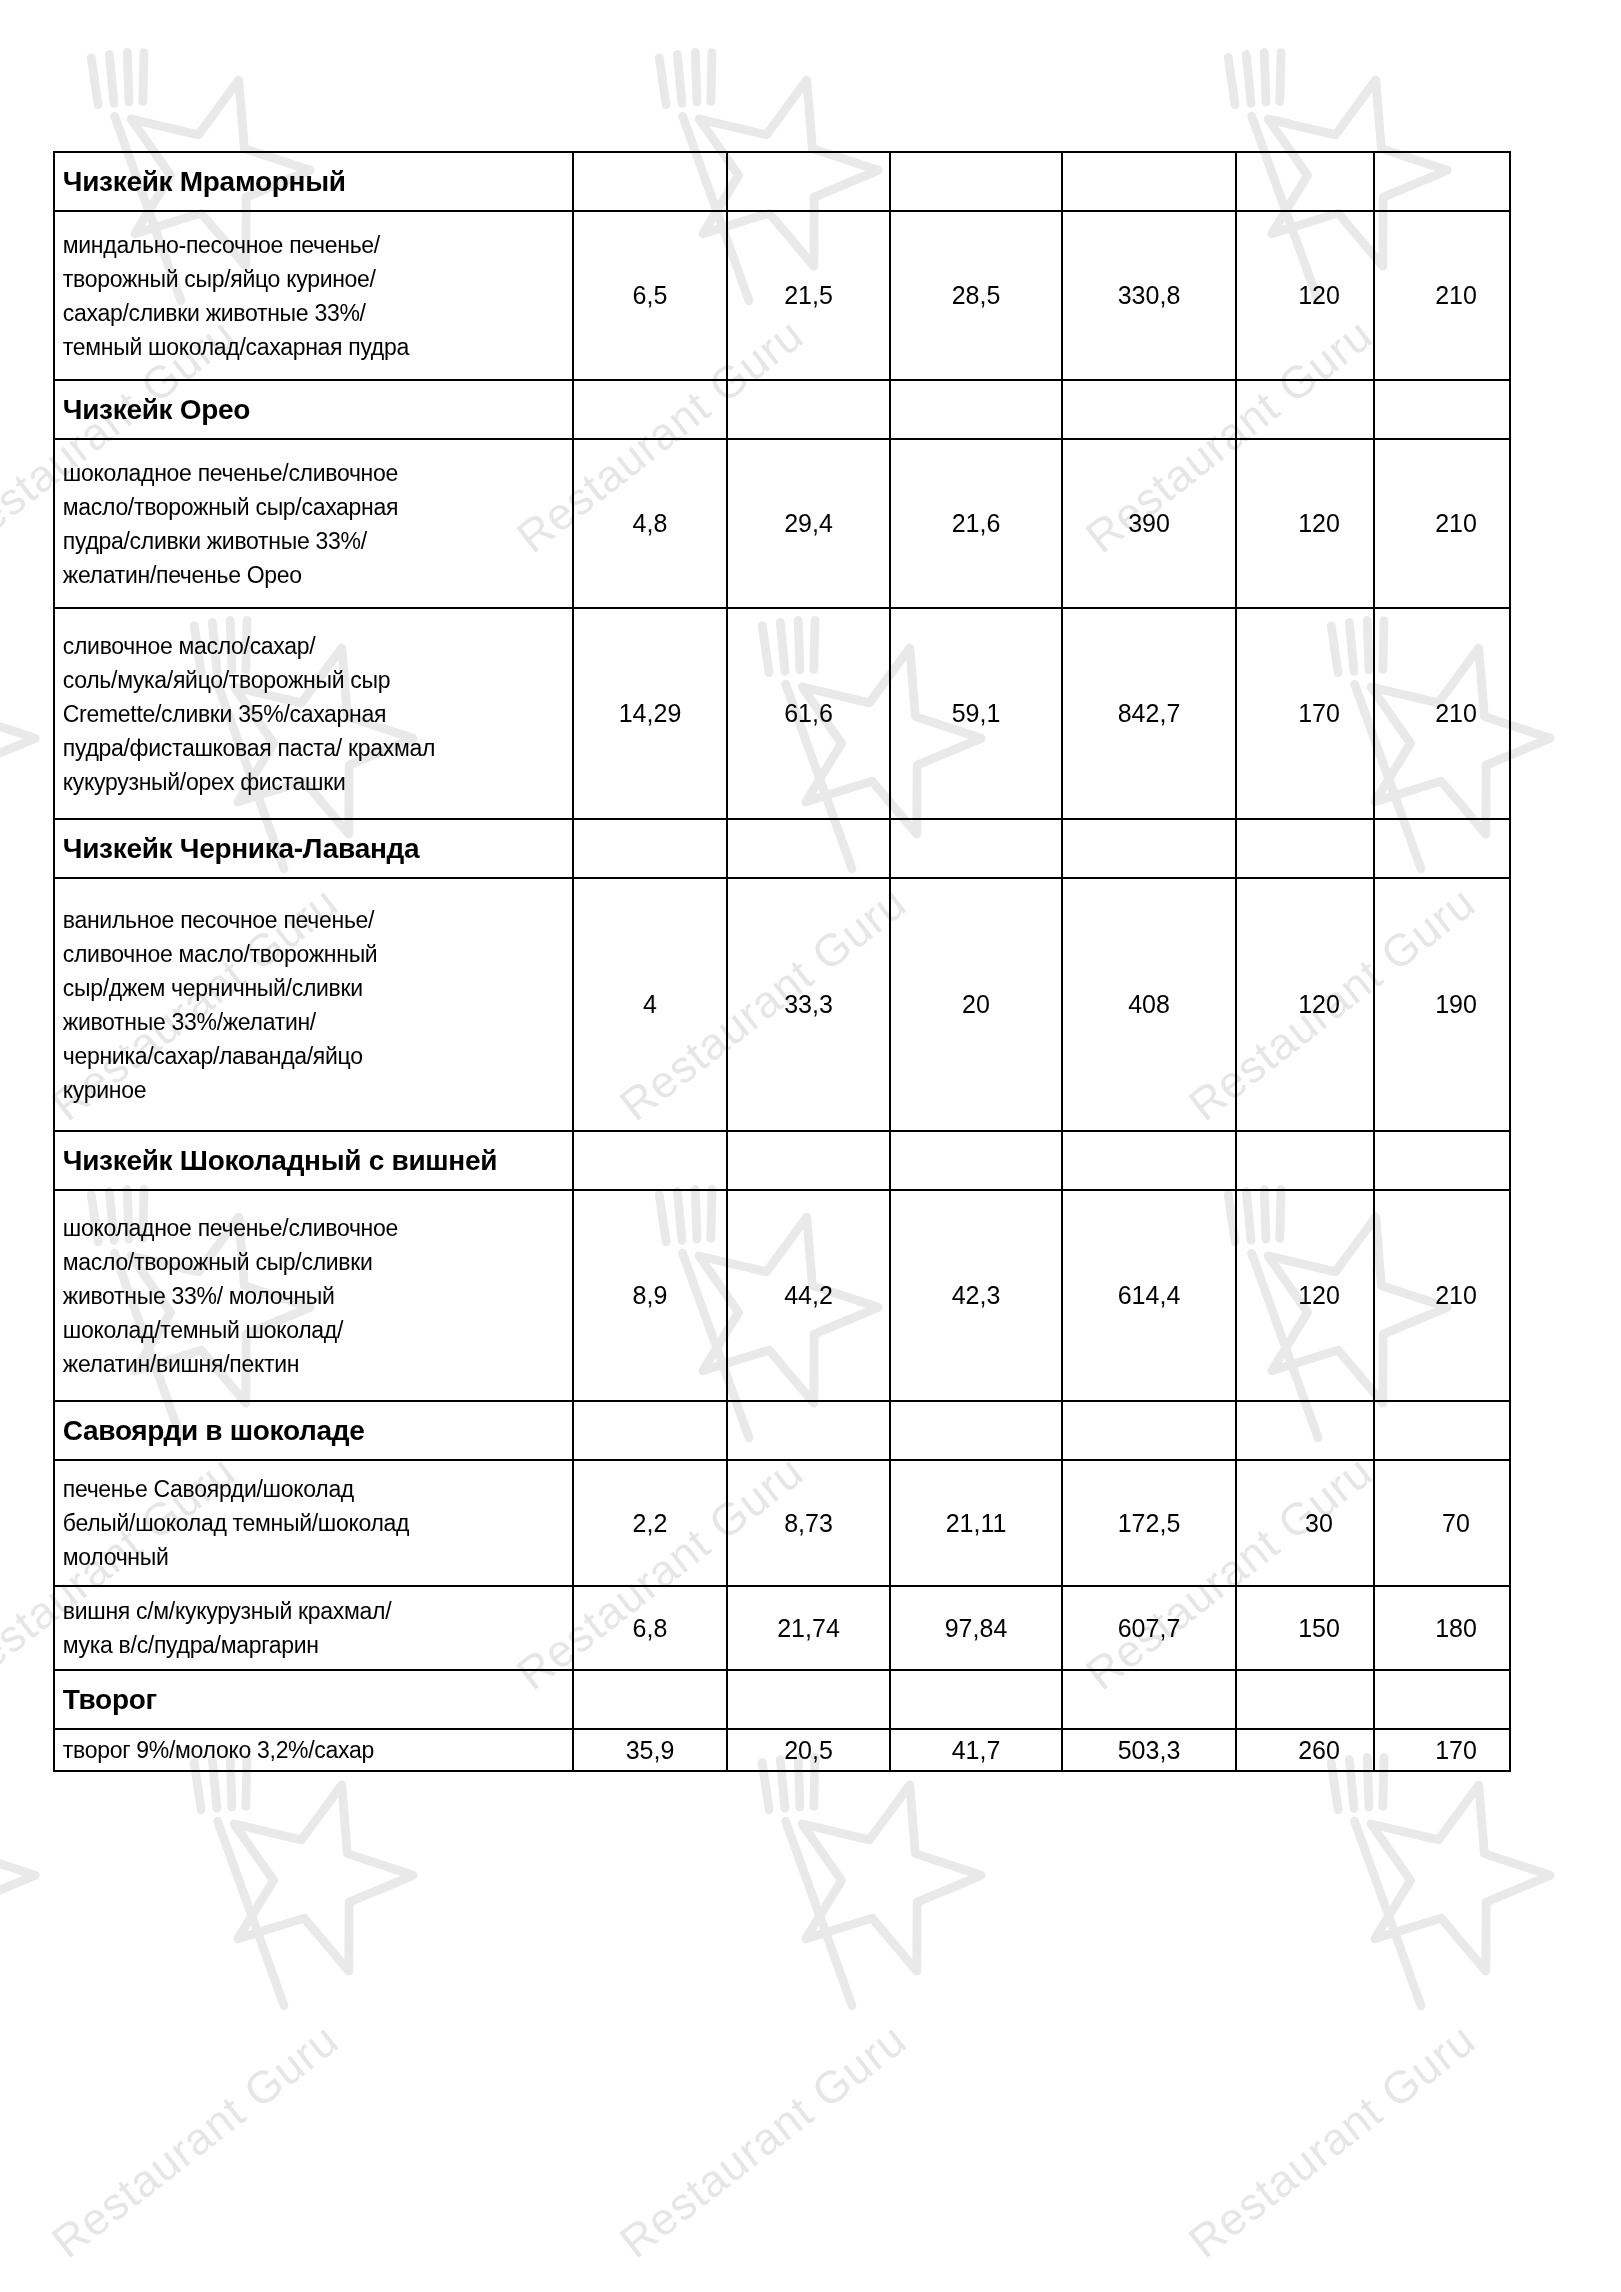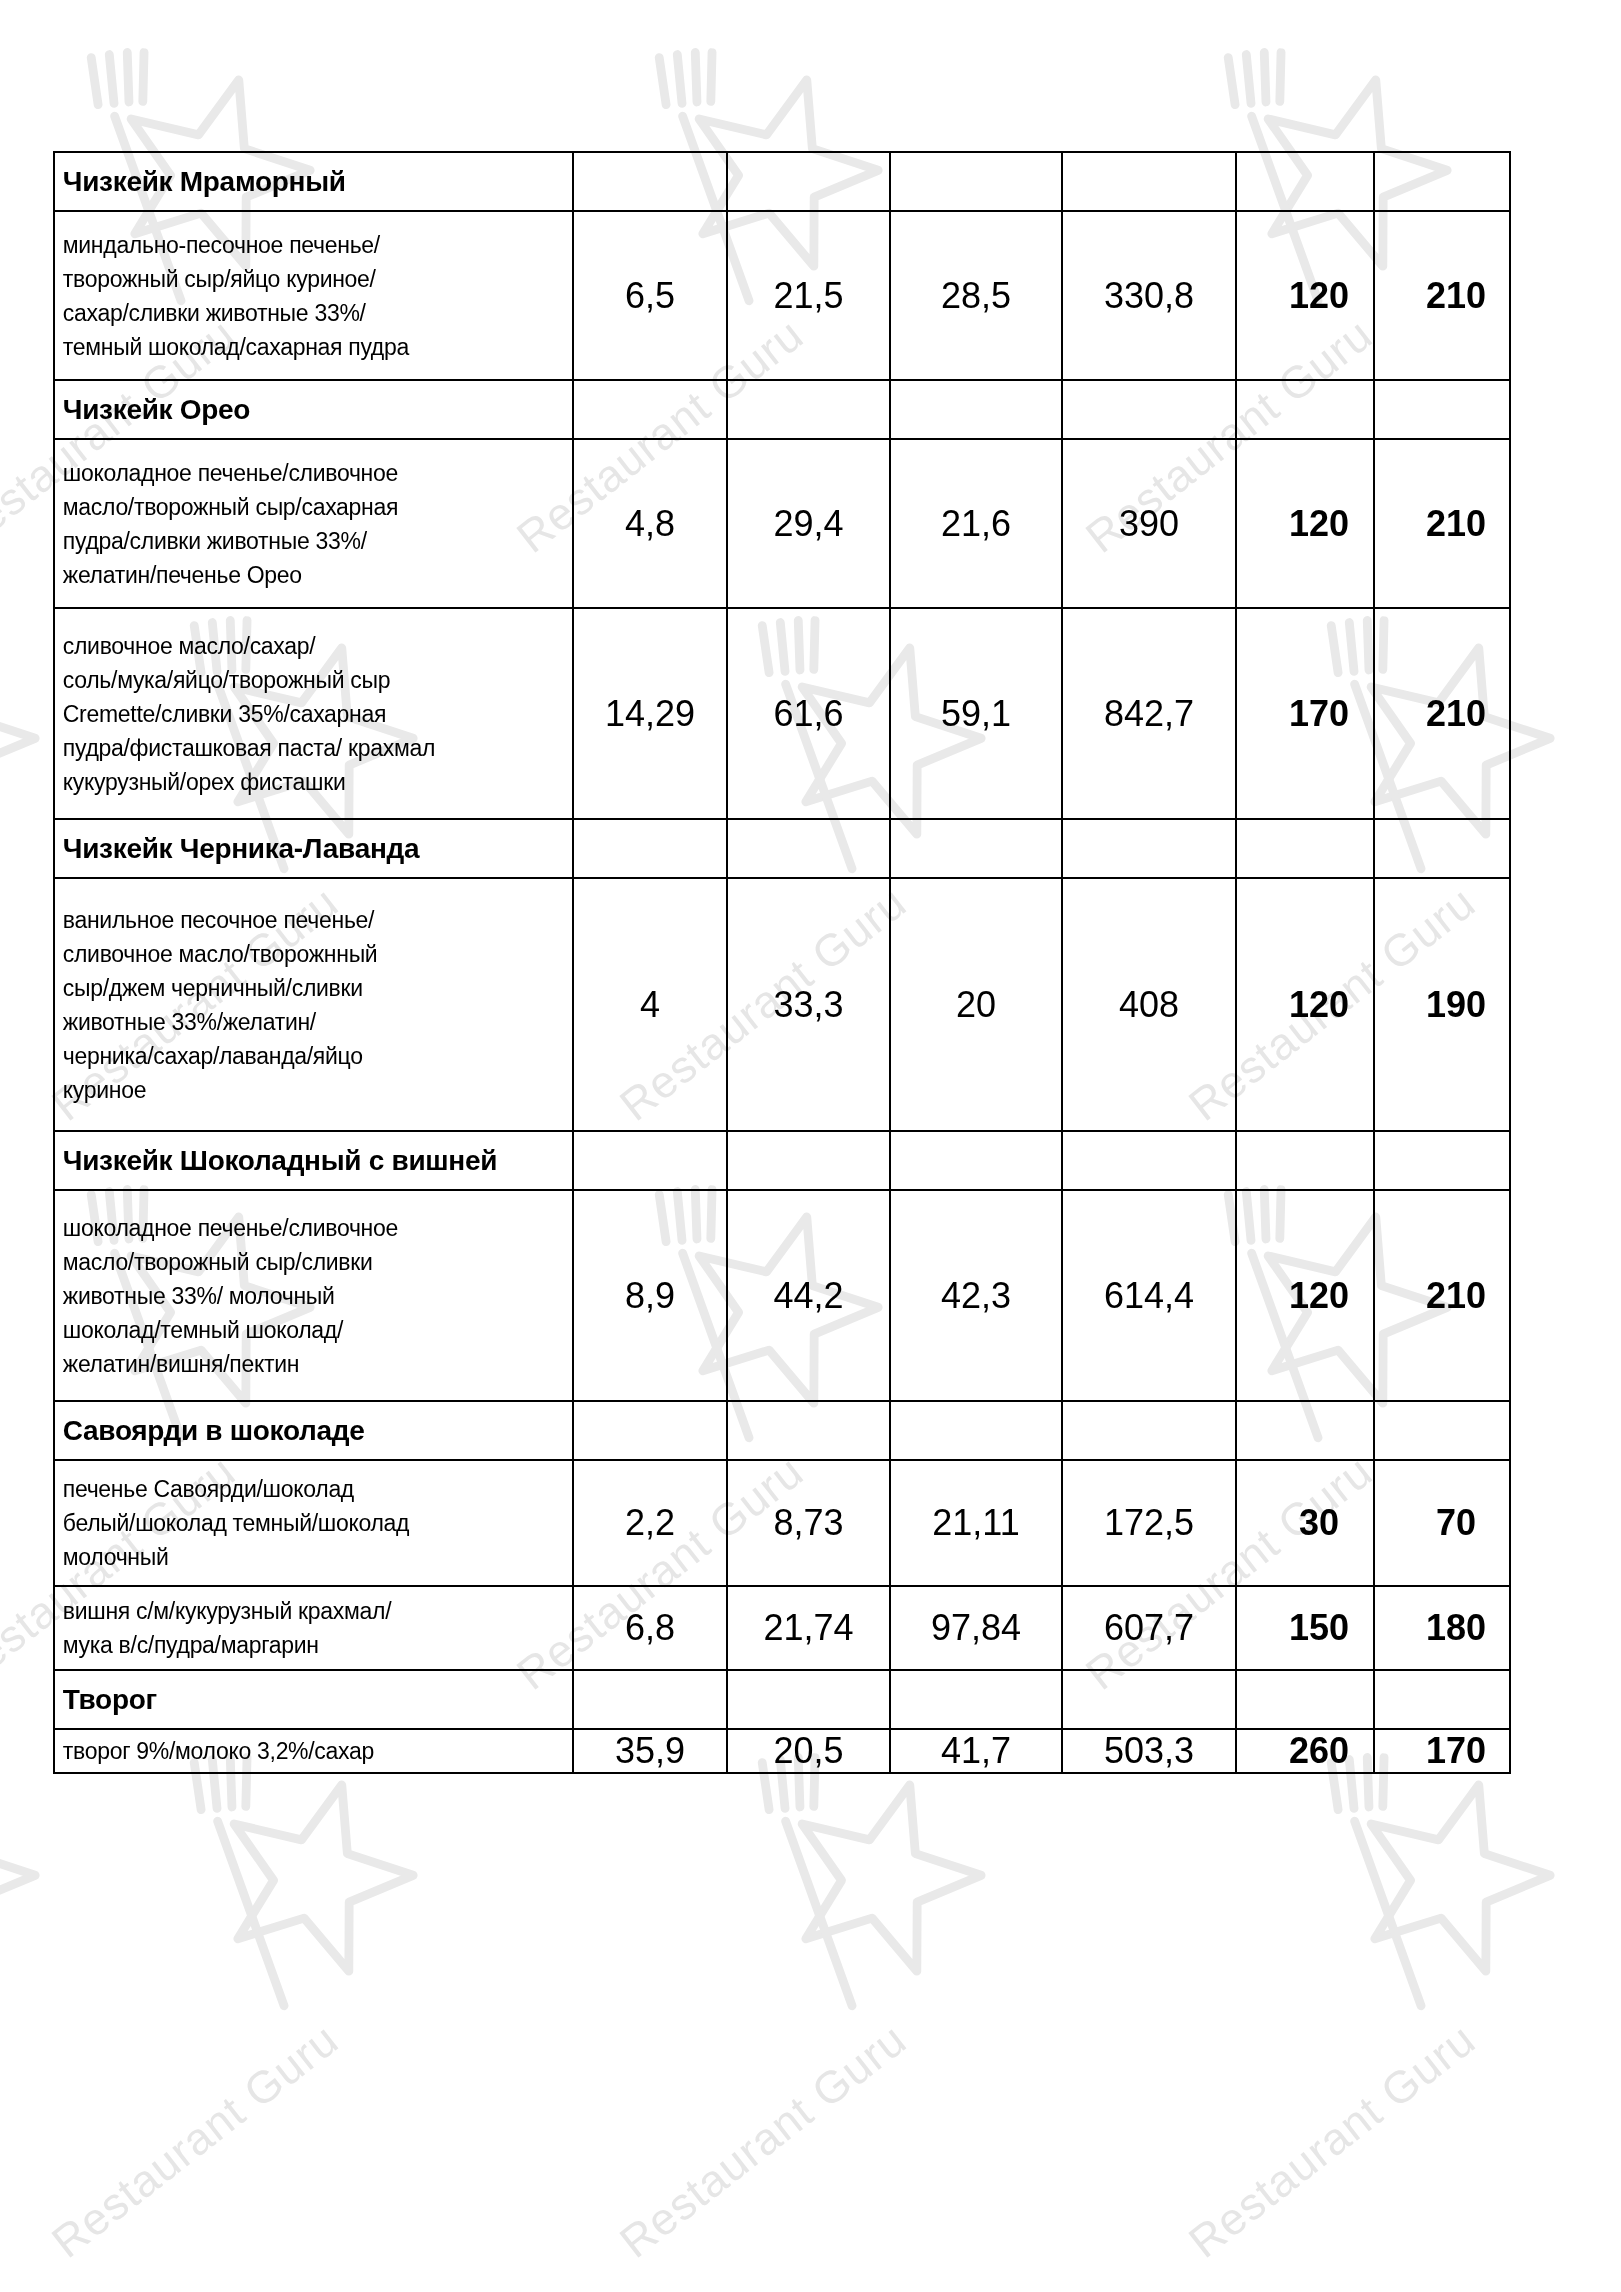--- a/index.html
+++ b/index.html
@@ -43,23 +43,23 @@
   }
   .ingredients-cell {
     font-size: 23px; line-height: 34px;
     letter-spacing: -0.3px;
     white-space: pre-line;
     padding-left: 7.8px !important;
     vertical-align: middle;
   }
   .value-cell {
     text-align: center; vertical-align: middle;
-    font-size: 36px;
-  }
-  .value-cell.bold { font-weight: bold; padding-left: 28px; }
+    font-size: 25px;
+  }
+  .value-cell.bold { font-weight: normal; padding-left: 28px; }
 </style>
 </head>
 <body>
 
 <div class="watermark-layer">
     <div class="wm-tile" style="left: 64px; top: 54px;">
     <svg class="wm-logo" width="255" height="257" viewBox="0 0 260 262">
       <path d="M167,22 L180,91 L249,106 L187,140 L194,210 L143,161 L78,189 L108,126 L62,73 L132,82 Z" stroke-width="9" stroke-linejoin="round"></path>
       <path d="M15,15 L27,62 M33,10 L43,59 M51,6 L58,56 M68,4 L72,54 M45,72 L132,252" stroke-width="9" stroke-linecap="round"></path>
     </svg>

